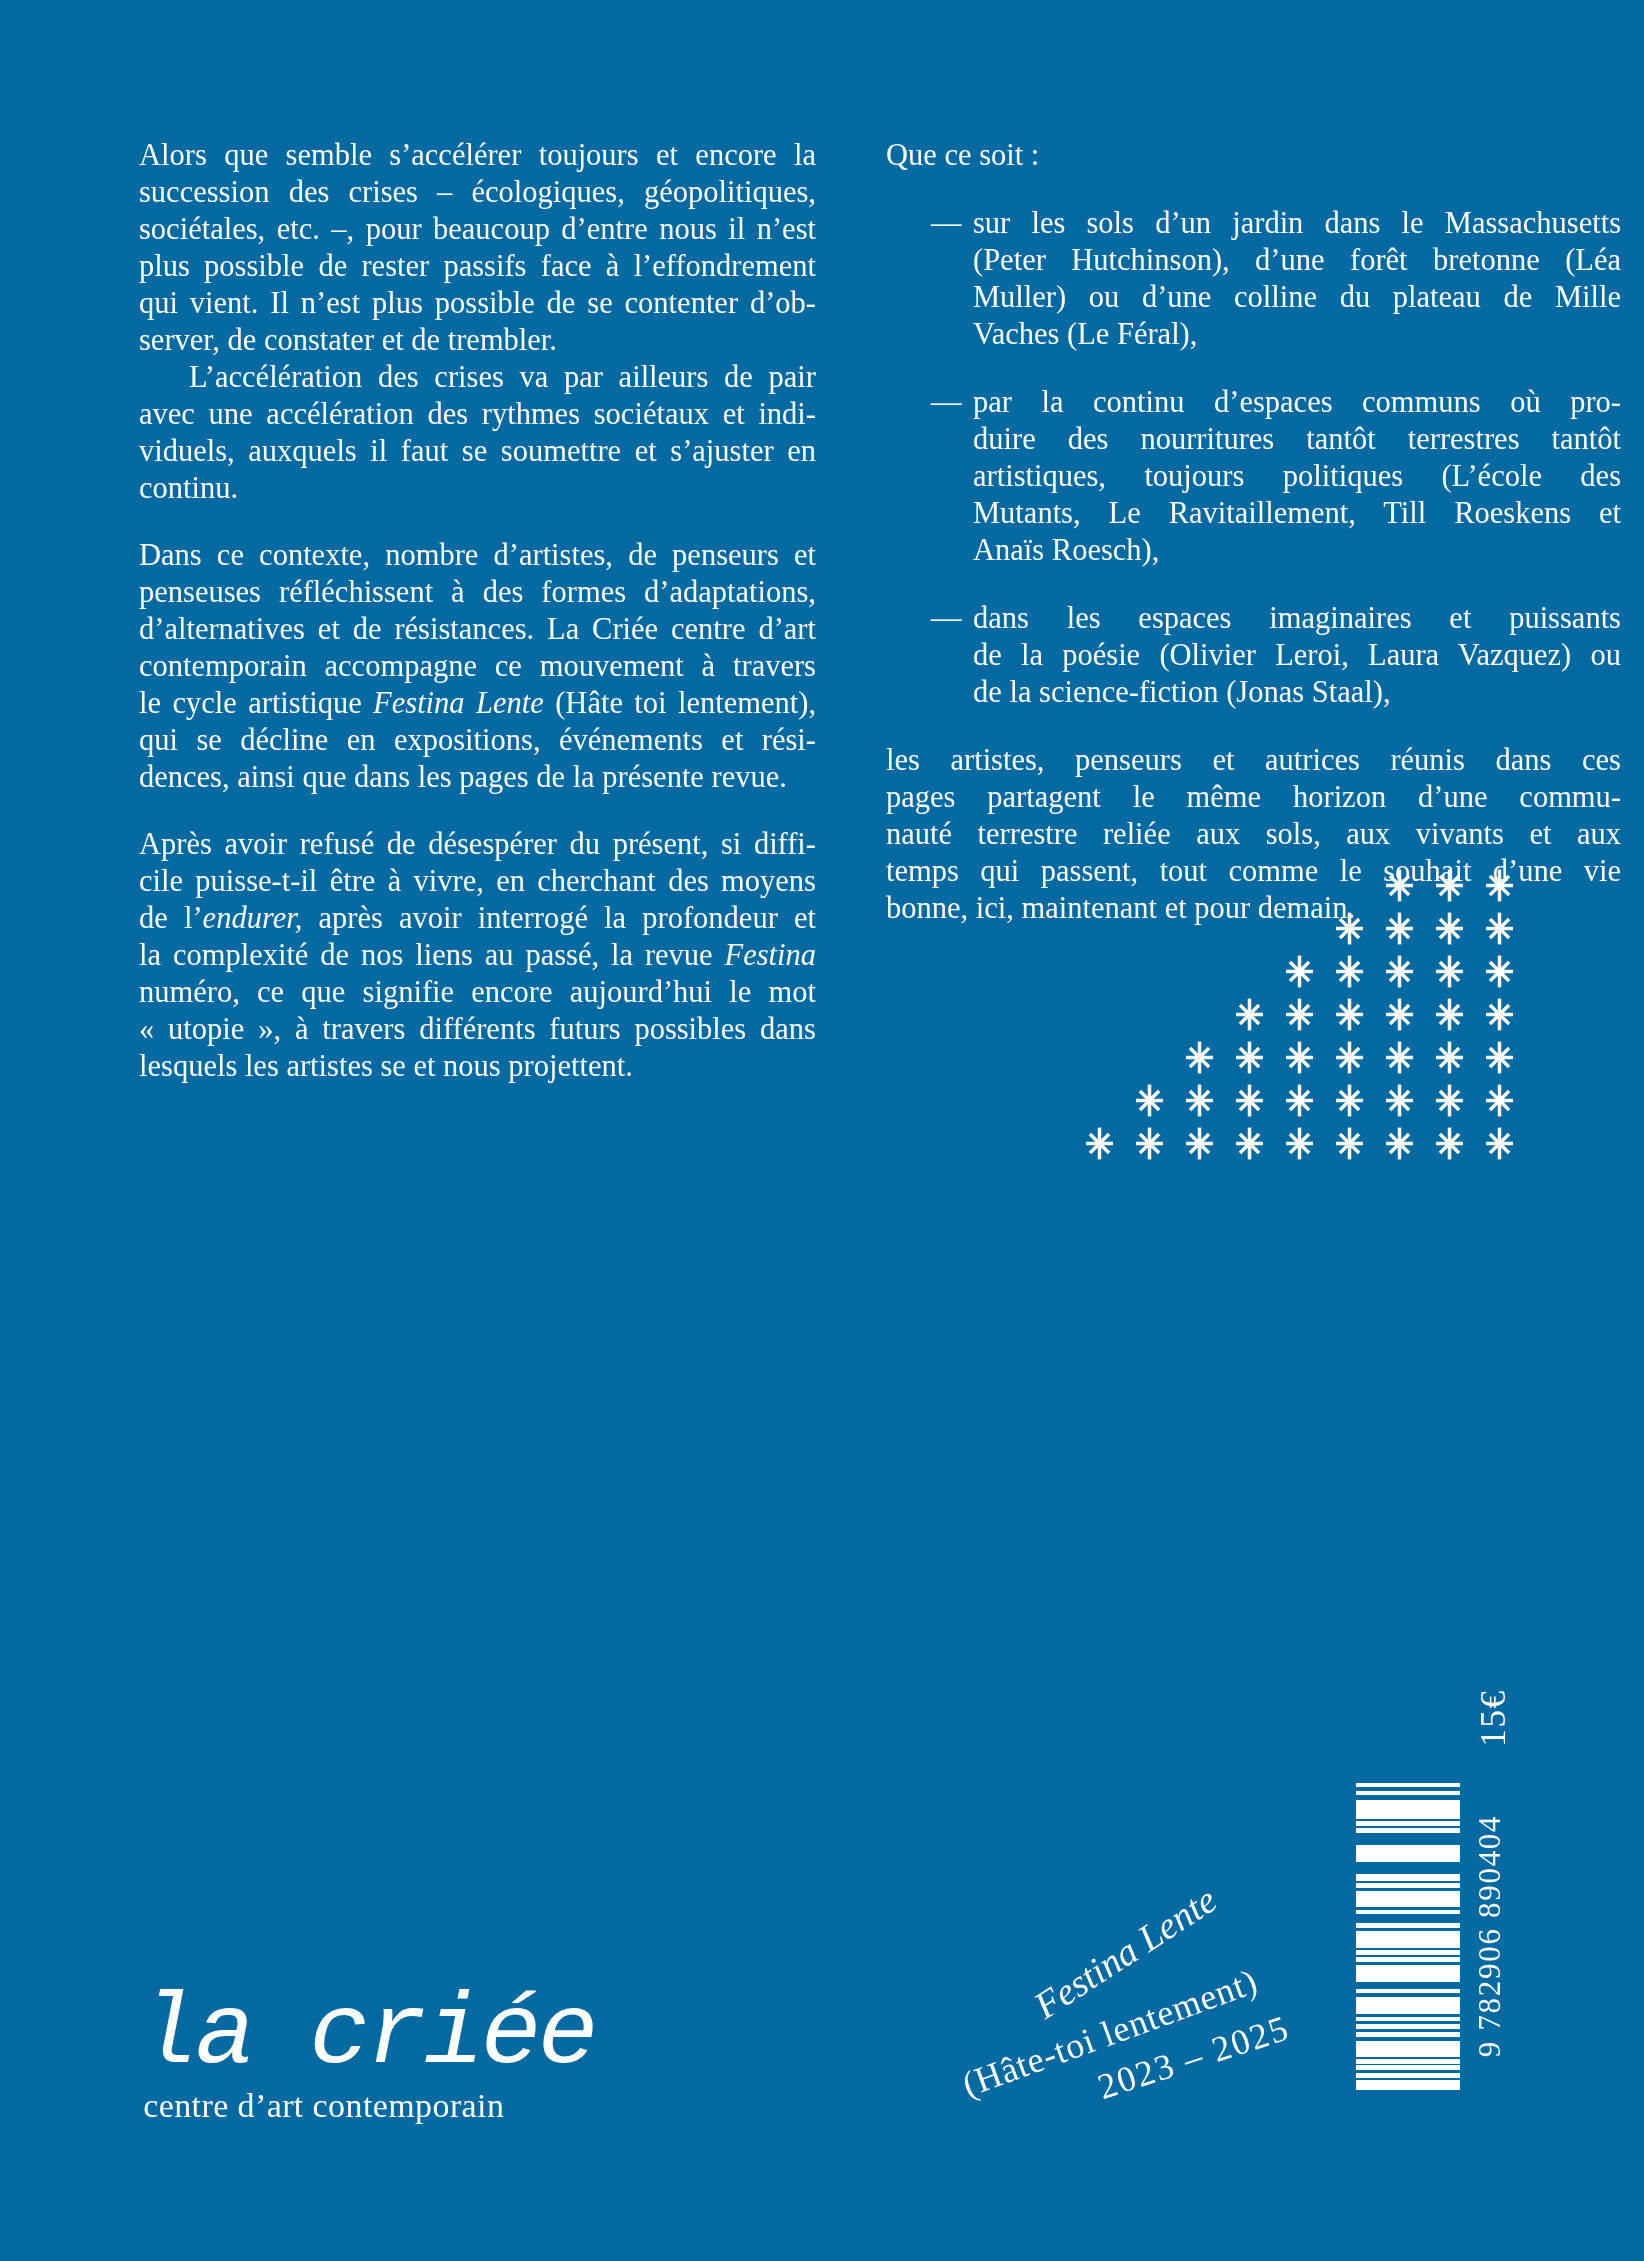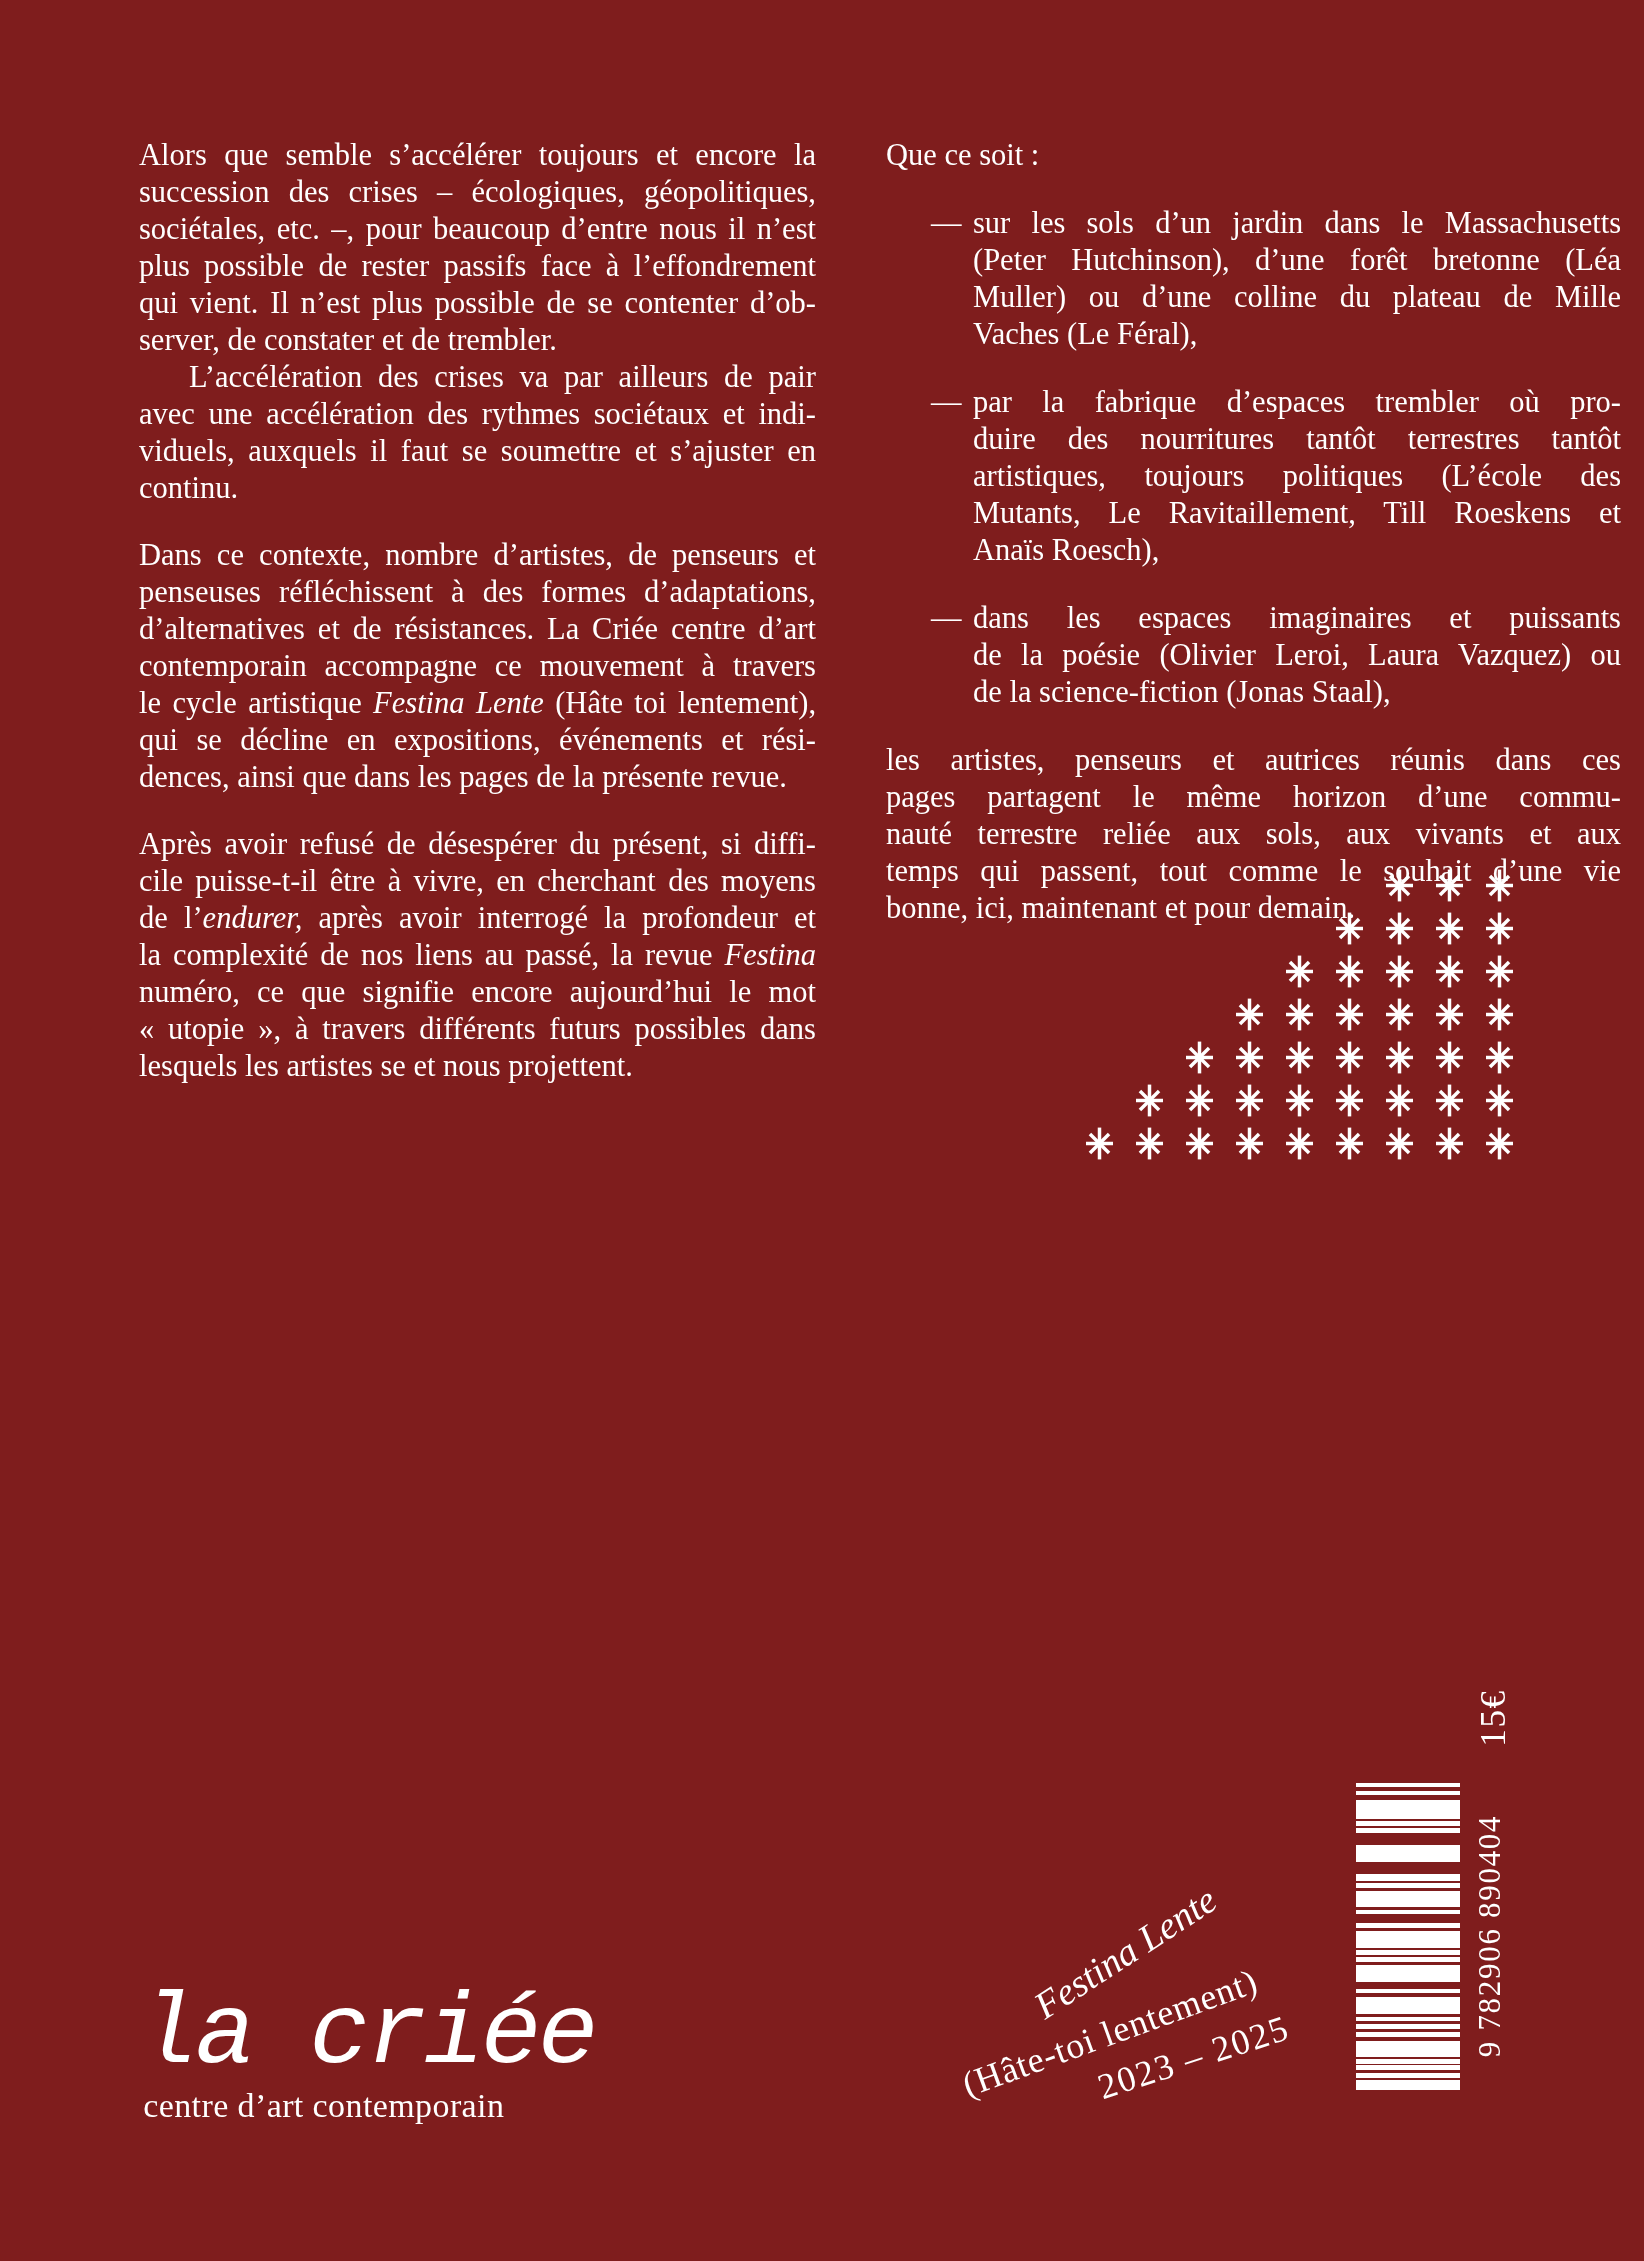--- a/index.html
+++ b/index.html
@@ -1,19 +1,19 @@
 <!DOCTYPE html>
 <html style="font-size:14px"><head>
 <meta charset="utf-8">
 <style>
   html,body{margin:0;padding:0;background:#999;}
   .page{
     position:relative;
     width:1644px;height:2261px;
-    background:#7f1d1d;
+    background:#0369a1;
     color:#FFFFFF;
     overflow:hidden;
     font-family:"Liberation Serif","DejaVu Serif",serif;
   }
   .col{position:absolute;top:137px;}
   .col.left{left:139px;width:677px;}
   .col.right{left:886px;width:735px;}
   .line{
     font-size:30.5px;line-height:37px;
     text-align:justify;text-align-last:justify;
@@ -108,21 +108,21 @@
     <div id="items-container">
         <div class="item">
           <span class="dash">—</span>
           <div class="line"><span>sur les sols d’un jardin dans le Massachusetts</span></div>
           <div class="line"><span>(Peter Hutchinson), d’une forêt bretonne (Léa</span></div>
           <div class="line"><span>Muller) ou d’une colline du plateau de Mille</span></div>
           <div class="line last"><span>Vaches (Le Féral),</span></div>
         </div>
         <div class="item">
           <span class="dash">—</span>
-          <div class="line"><span>par la fabrique d’espaces trembler où pro-</span></div>
+          <div class="line"><span>par la continu d’espaces communs où pro-</span></div>
           <div class="line"><span>duire des nourritures tantôt terrestres tantôt</span></div>
           <div class="line"><span>artistiques, toujours politiques (L’école des</span></div>
           <div class="line"><span>Mutants, Le Ravitaillement, Till Roeskens et</span></div>
           <div class="line last"><span>Anaïs Roesch),</span></div>
         </div>
         <div class="item">
           <span class="dash">—</span>
           <div class="line"><span>dans les espaces imaginaires et puissants</span></div>
           <div class="line"><span>de la poésie (Olivier Leroi, Laura Vazquez) ou</span></div>
           <div class="line last"><span>de la science-fiction (Jonas Staal),</span></div>

